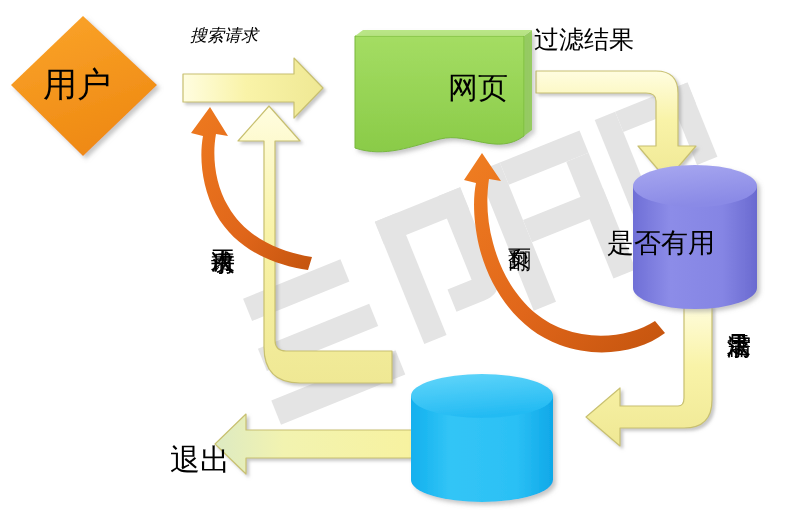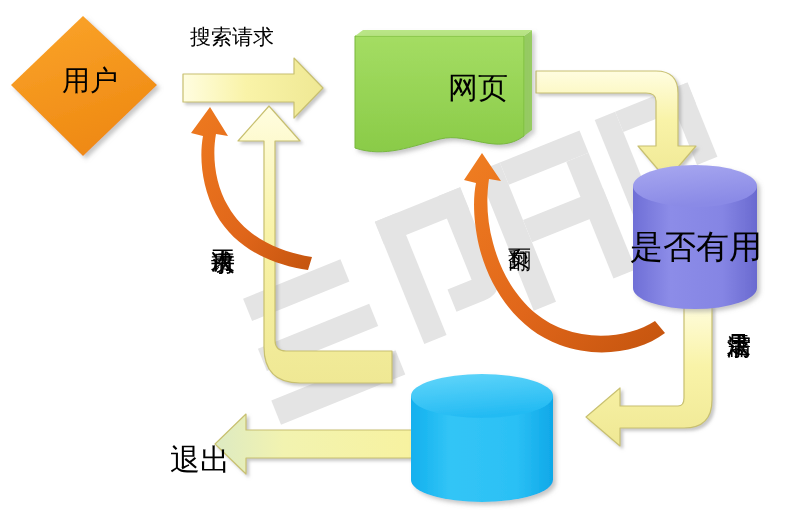--- a/index.html
+++ b/index.html
@@ -225,29 +225,30 @@
                C640 352 598 359 560 345
                C516 329 489 287 479 246
                C473 219 473 198 476 183
                L464 180 L482 153 L501 181 L489 179
                C486 199 487 221 493 243
                C503 281 527 316 563 329
                C595 341 632 336 655 321 Z" fill="url(#gor2)"></path>
     </g>
   </svg>
 
-  <div class="nodetext" style="left:38px;top:62px;width:104px;font-size:28px;">用户</div>
+  <div class="nodetext" style="left:25px;top:62px;width:104px;font-size:34px;">用户</div>
 
   <div class="nodetext" style="left:378px;top:68px;width:130px;font-size:30px;text-align:right;">网页</div>
 
-  <div class="nodetext" style="left:630px;top:225px;width:130px;font-size:33px;">是否有用</div>
-
-
-  <div class="lbl" style="left:190px;top:27px;font-size:21px;">搜索请求</div>
-
+  <div class="nodetext" style="left:596px;top:225px;width:130px;font-size:27px;">是否有用</div>
+
+
+  <div class="lbl" style="left:190px;top:27px;font-size:17px;font-style:italic;">搜索请求</div>
+
+  <div class="lbl" style="left:534px;top:27px;font-size:25px;">过滤结果</div>
 
   <div class="lbl vert" style="left:727px;top:315px;font-size:24px;">满足需求</div>
 
   <div class="lbl" style="left:170px;top:445px;font-size:30px;">退出</div>
 
   <div class="lbl vert" style="left:211px;top:231px;font-size:24px;">再次请求</div>
 
   <div class="lbl vert" style="left:508px;top:230px;font-size:23px;">翻页</div>
 
 </div>

